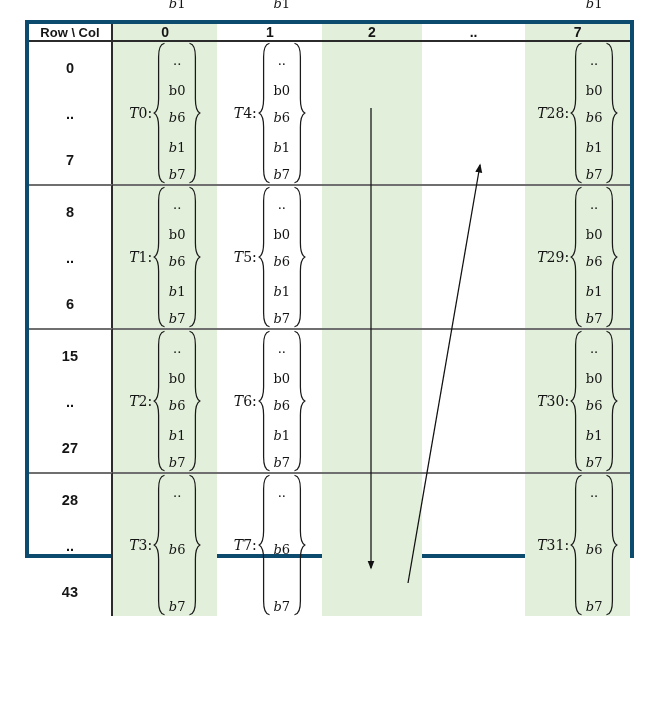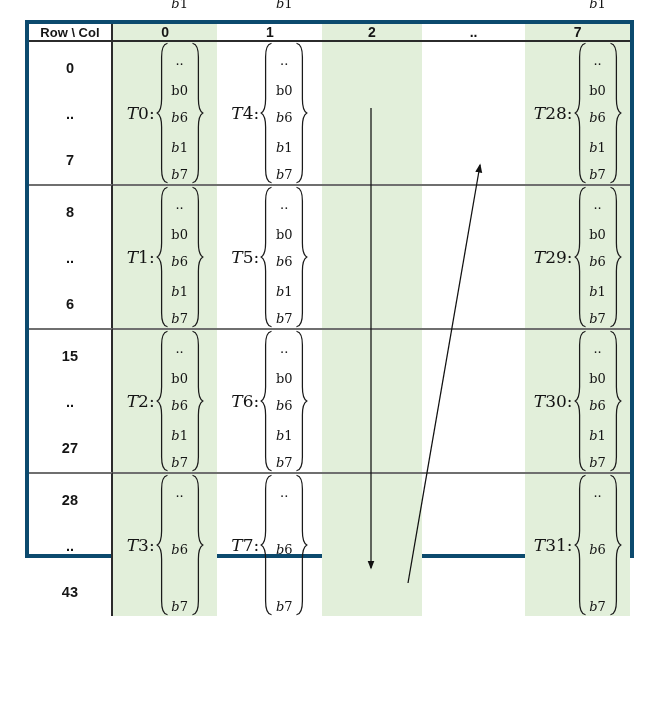--- a/index.html
+++ b/index.html
@@ -25,21 +25,21 @@
   .rowline{border-top:2px solid #6f6f6f;}
   .rlabel{
     flex-direction:column;justify-content:space-between;
     padding:18px 0 16px 0;
     font-weight:bold;font-size:14.5px;color:#151515;
   }
   .vec{
     display:flex;flex-direction:row;align-items:center;
     font-family:"DejaVu Serif",serif;color:#141414;
   }
-  .tlabel{font-size:17px;white-space:nowrap;margin-right:1px;text-align:right;}
+  .tlabel{font-size:14px;white-space:nowrap;margin-right:1px;text-align:right;}
   .tlabel .it{font-style:italic;}
   .items{
     height:142px;display:flex;flex-direction:column;justify-content:flex-end;
     align-items:center;padding:3px 0;box-sizing:border-box;min-width:22px;gap:44px;
   }
   .item{font-size:13px;line-height:1;}
   .item .ib{font-style:italic;}
   .brace{flex:0 0 auto;display:block;}
   .arrows{position:absolute;left:0;top:0;pointer-events:none;}
 </style>

